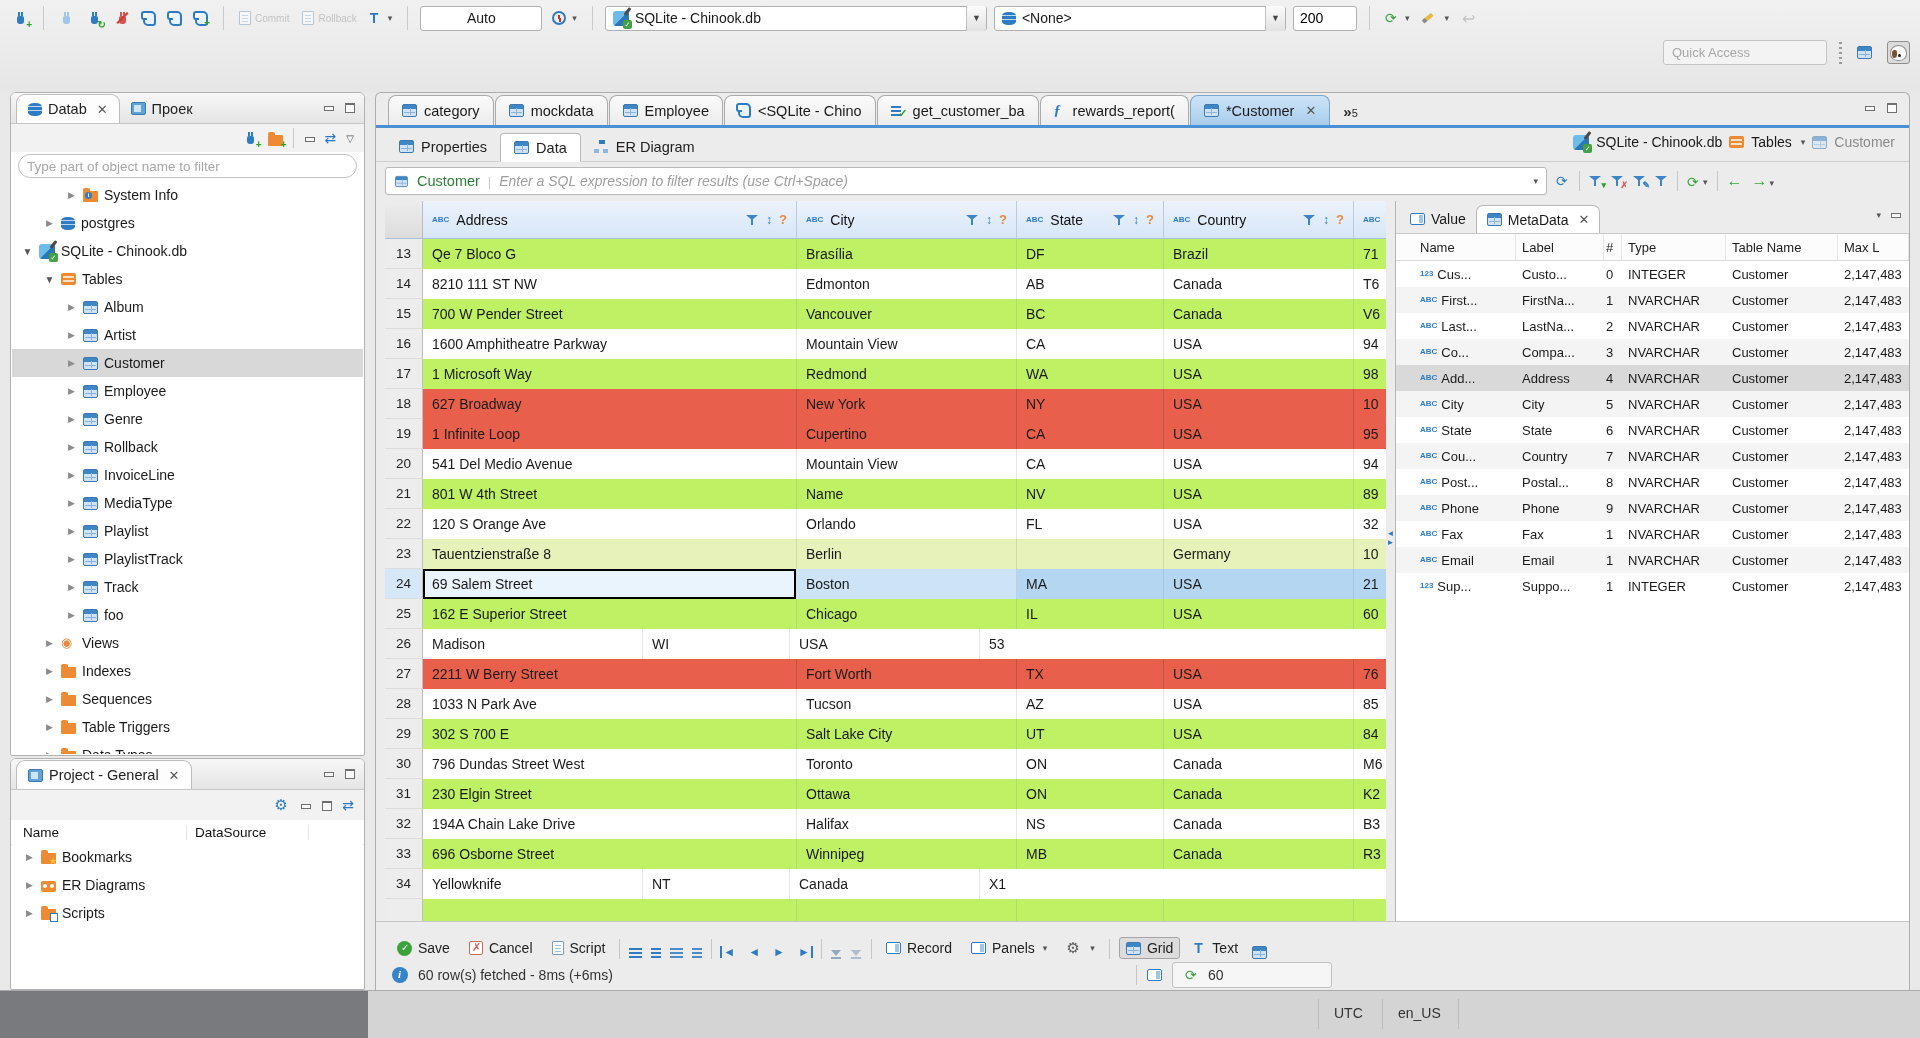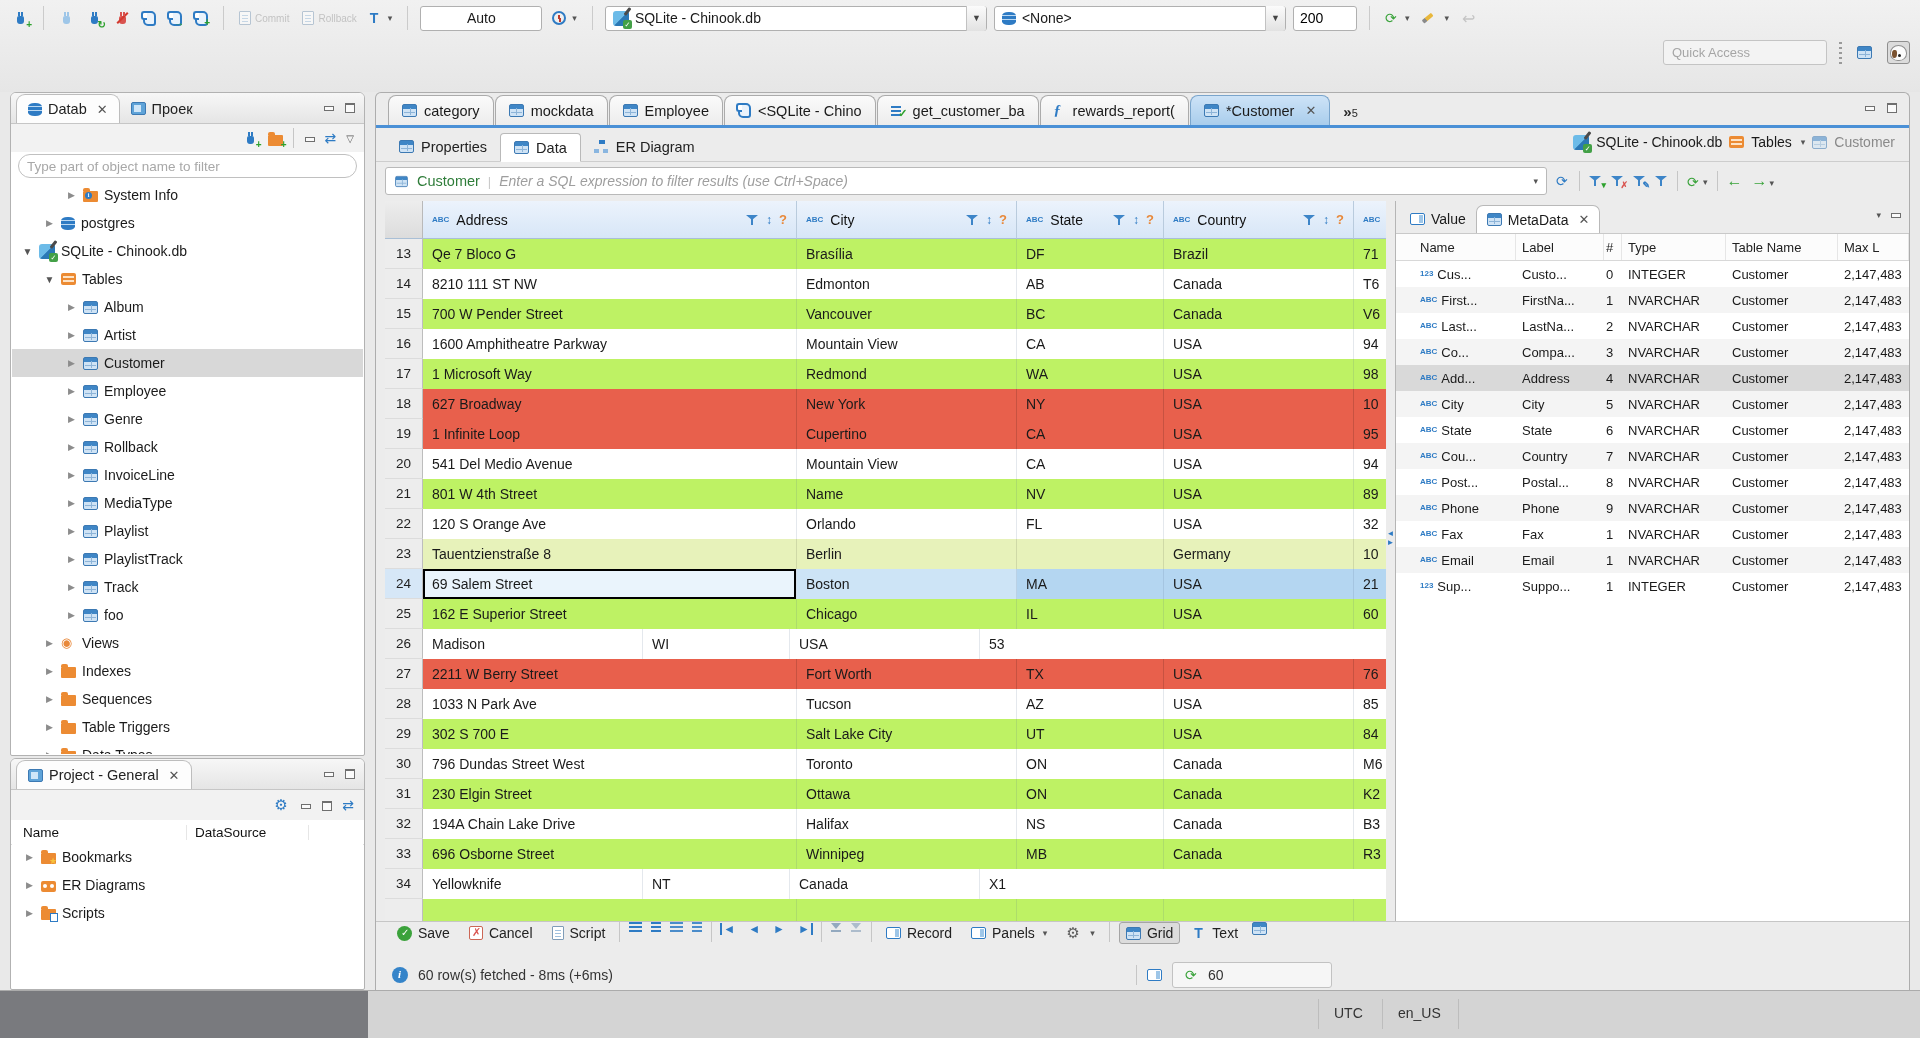--- a/index.html
+++ b/index.html
@@ -173,21 +173,21 @@
   .mtab.active{background:#fff;border:1px solid #b9b9b9;border-bottom:none}
   .mwin{position:absolute;right:8px;top:8px;display:flex;gap:9px;align-items:center}
   .m-head{display:flex;height:26px;border-bottom:1px solid #d8d8d8;background:#fcfcfc}
   .mh{font-size:13px;color:#222;display:flex;align-items:center;padding:0 6px;border-right:1px solid #e6e6e6;box-sizing:border-box;overflow:hidden;white-space:nowrap}
   .m-row{display:flex;height:26px;font-size:13px;align-items:center}
   .m-row:nth-child(even){background:#f4f4f4}
   .m-row.sel{background:#d9d9d9}
   .mc{display:flex;align-items:center;padding:0 6px;box-sizing:border-box;overflow:hidden;white-space:nowrap;height:100%}
   .m0{width:120px;padding-left:24px;gap:4px}.m1{width:88px}.m2{width:18px;padding:0 2px}.m3{width:104px}.m4{width:112px}.m5{flex:1}
   
-  .btoolbar{position:absolute;left:0;right:0;top:828px;height:38px;background:#ececec;border-top:1px solid #c6c6c6;display:flex;align-items:flex-start;gap:9px;padding:0 16px;box-sizing:border-box}
+  .btoolbar{position:absolute;left:0;right:0;top:828px;height:38px;background:#ececec;border-top:1px solid #c6c6c6;display:flex;align-items:flex-end;gap:9px;padding:0 16px;box-sizing:border-box}
   .bbtn{display:flex;align-items:center;gap:6px;font-size:14px;color:#222;padding:3px 5px;border-radius:3px}
   .bbtn.on{background:#dcdcdc;border:1px solid #a5a5a5;padding:2px 6px}
   .bstatus{position:absolute;left:0;right:0;top:866px;height:31px;background:#ececec;display:flex;align-items:center;gap:10px;padding:0 16px;font-size:14px;color:#333;box-sizing:border-box}
   .cluster{position:absolute;left:760px;top:2px;display:flex;align-items:center;gap:10px;height:27px}
   .rseg{display:flex;align-items:center;gap:9px;height:26px;border:1px solid #c2c2c2;background:#f6f6f6;border-radius:3px;padding:0 12px;min-width:160px;box-sizing:border-box}
   
   .wbar{position:absolute;left:0;top:990px;width:1920px;height:48px;background:#d4d4d4;border-top:1px solid #ababab;box-sizing:border-box}
   .wbar .darkseg{position:absolute;left:0;top:0;width:368px;height:47px;background:#797a7e}
   .wlbl{position:absolute;top:14px;font-size:14px;color:#333}
   .wdiv{position:absolute;top:8px;width:1px;height:30px;background:#bdbdbd}

